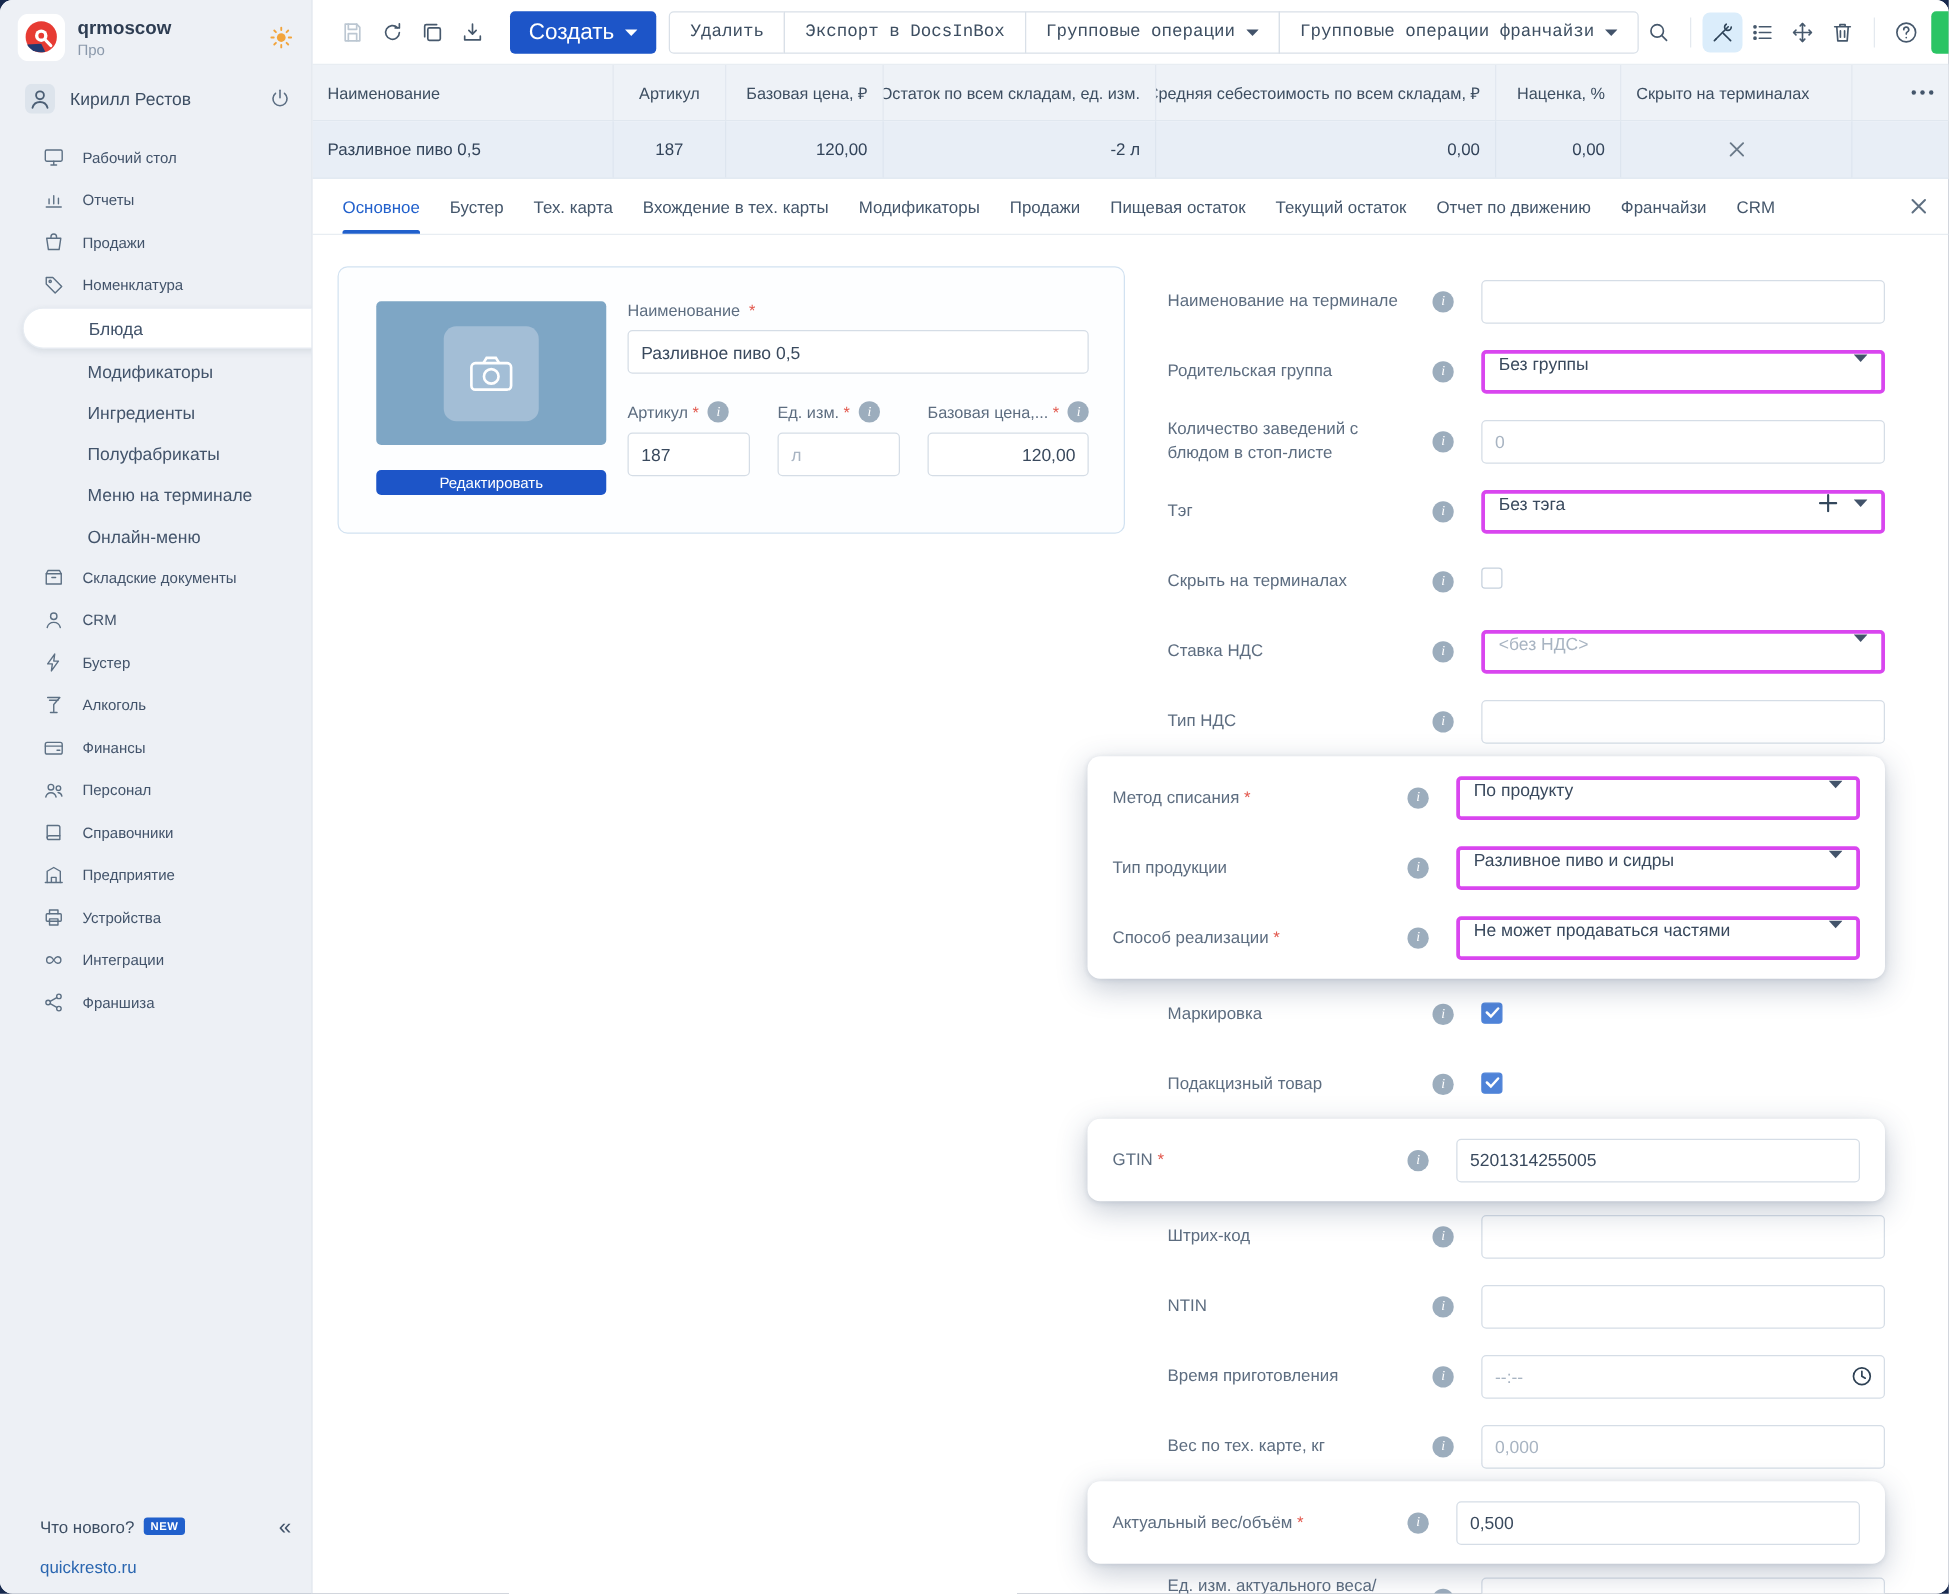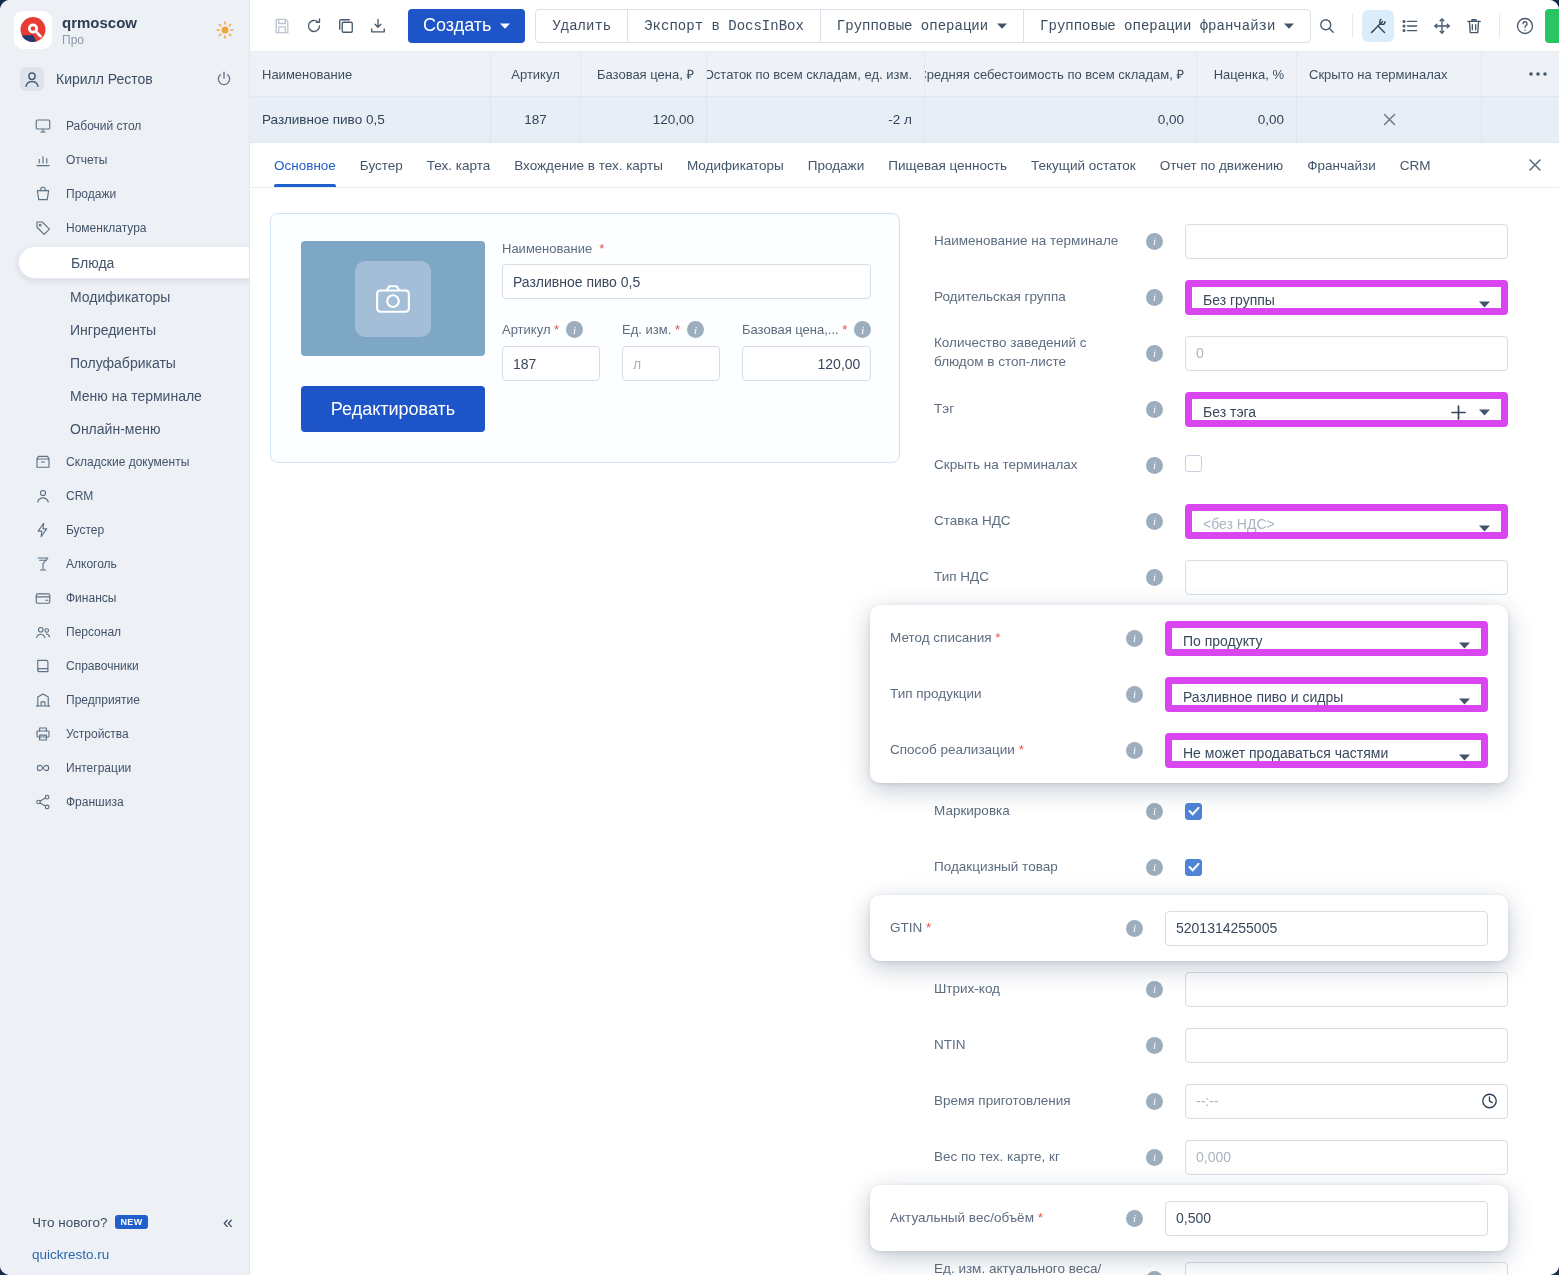--- a/index.html
+++ b/index.html
@@ -67,33 +67,33 @@
   .tab.active::after{content:"";position:absolute;left:0;right:0;bottom:0;height:3px;background:#2160cc;border-radius:2px 2px 0 0}
   .tabs-close{margin-left:auto;cursor:pointer;display:flex}
 
   
   .content{flex:1;display:flex;align-items:flex-start;padding:25px 50px 0 20px;overflow:hidden}
 
   .card{width:630px;flex-shrink:0;border:1px solid #d2e2f1;background:#fdfeff;border-radius:8px;padding:27px 30px 30px 30px;display:flex;gap:17px}
   .photo-col{width:184px;flex-shrink:0;display:flex;flex-direction:column}
   .photo{height:115px;background:#7ea6c5;border-radius:4px;display:flex;align-items:center;justify-content:center;cursor:pointer}
   .photo-inner{width:76px;height:76px;background:#a3bed6;border-radius:10px;display:flex;align-items:center;justify-content:center}
-  .btn-edit{margin-top:30px;height:46px;background:#1d55c8;color:#fff;border:none;border-radius:4px;font-size:18px;font-weight:500;cursor:pointer;font-family:inherit}
+  .btn-edit{margin-top:20px;height:20px;background:#1d55c8;color:#fff;border:none;border-radius:4px;font-size:12px;font-weight:500;cursor:pointer;font-family:inherit}
   .fields-col{flex:1;display:flex;flex-direction:column}
   .clabel{font-size:13px;color:#5d6d80;margin-bottom:8px;display:flex;align-items:center;gap:7px;white-space:nowrap}
   .crow{display:flex;gap:22px;margin-top:22px}
   .cf-sku{width:98px;flex-shrink:0}
   .cf-unit{width:98px;flex-shrink:0}
   .cf-price{flex:1}
 
   .tinput{width:100%;height:35px;border:1px solid #d5dde6;border-radius:4px;padding:0 10px;font-size:14px;color:#39495d;background:#fff;outline:none;font-family:inherit}
   .tinput::placeholder{color:#a8b4c2}
   .tinput.right{text-align:right}
 
-  .select{height:35px;border:7px solid #d946ef;border-radius:4px;padding:0 11px;display:flex;align-items:flex-end;justify-content:space-between;background:#fff;cursor:pointer;font-size:14px;color:#39495d}
+  .select{height:35px;border:3px solid #d946ef;border-radius:4px;padding:0 11px;display:flex;align-items:flex-start;justify-content:space-between;background:#fff;cursor:pointer;font-size:14px;color:#39495d}
   .select .ph{color:#a8b4c2}
   .sel-icons{display:flex;align-items:center;gap:13px}
 
   .req::after{content:" *";color:#e2574c}
 
   .info{width:17px;height:17px;border-radius:50%;background:#9cadbd;flex-shrink:0;display:flex;align-items:center;justify-content:center;cursor:pointer}
   .info::after{content:"i";color:#fff;font-size:11px;font-style:italic;font-family:"Liberation Serif",serif}
 
   
   .form{width:574px;margin-left:34px;flex-shrink:0;padding-top:0}
@@ -464,21 +464,21 @@
       <div class="td"></div>
     </div>
 
     <div class="tabs">
       <div class="tab active">Основное</div>
       <div class="tab">Бустер</div>
       <div class="tab">Тех. карта</div>
       <div class="tab">Вхождение в тех. карты</div>
       <div class="tab">Модификаторы</div>
       <div class="tab">Продажи</div>
-      <div class="tab">Пищевая ценность</div>
+      <div class="tab">Пищевая остаток</div>
       <div class="tab">Текущий остаток</div>
       <div class="tab">Отчет по движению</div>
       <div class="tab">Франчайзи</div>
       <div class="tab">CRM</div>
       <span class="tabs-close">
         <svg width="16" height="16" viewBox="0 0 16 16">
             <path d="M3 3l10 10M13 3 3 13" stroke="#5f7082" stroke-width="1.6" stroke-linecap="round"></path>
           </svg>
       </span>
     </div>

